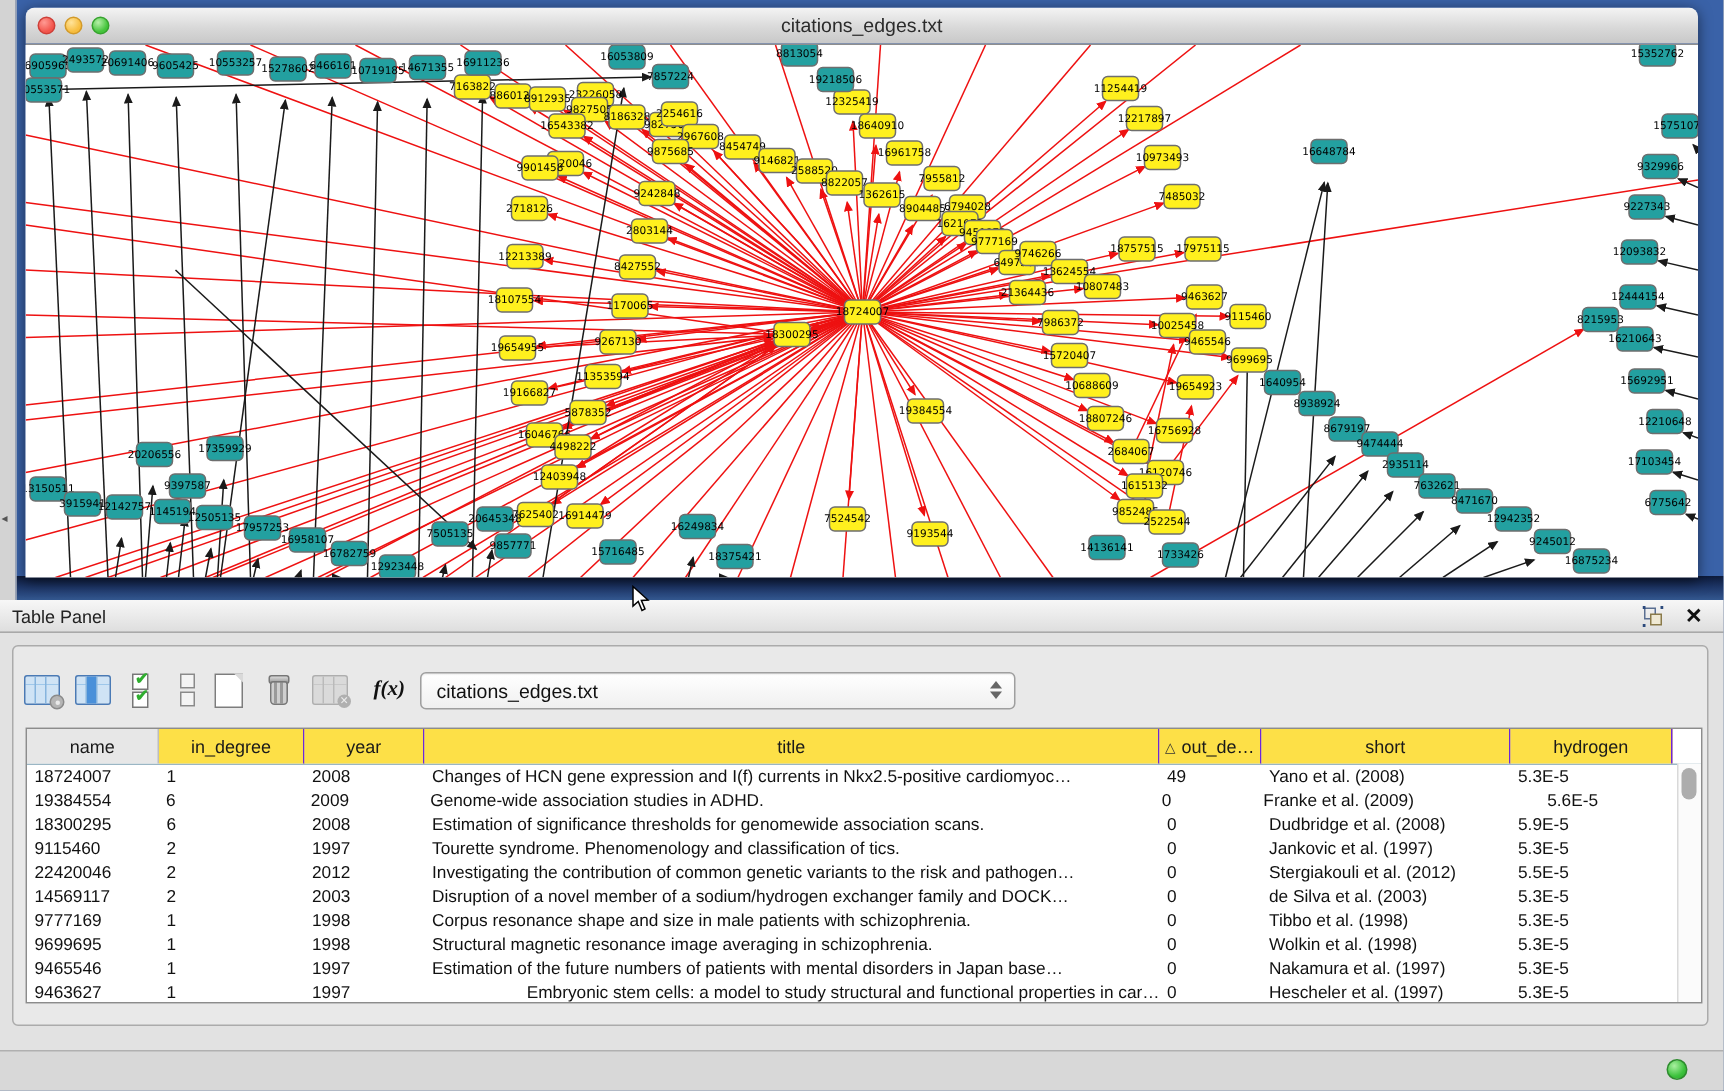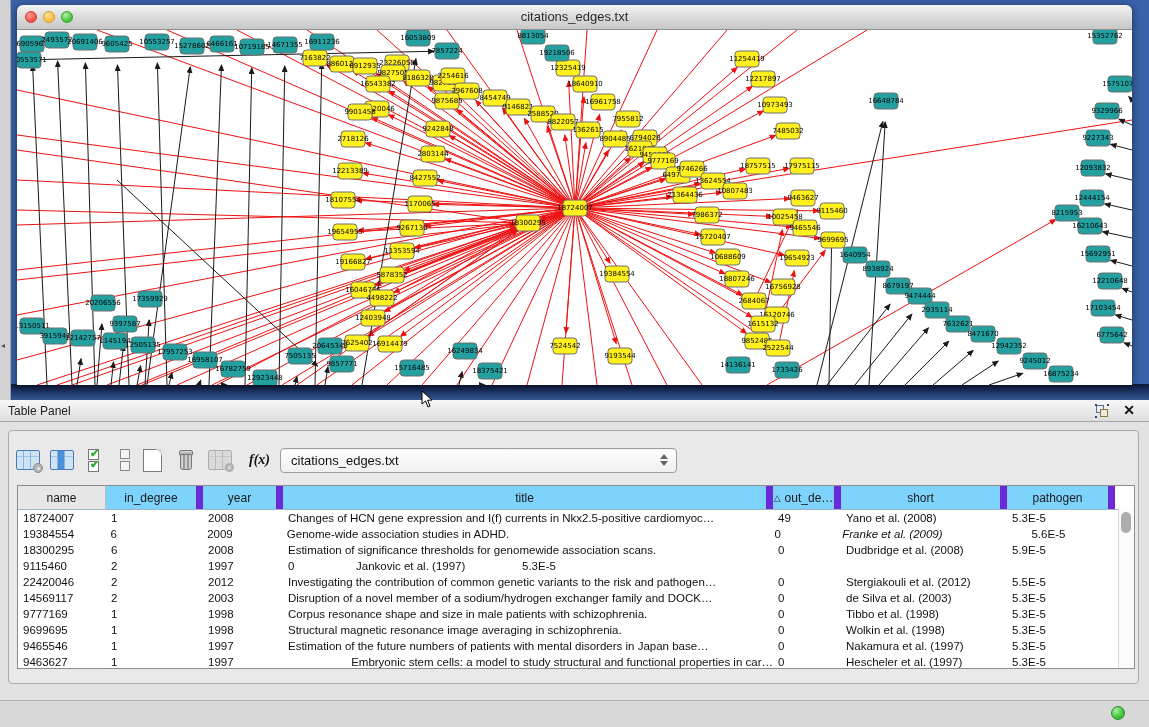--- a/index.html
+++ b/index.html
@@ -47,21 +47,21 @@
   .table-select .val{font-size:13px;color:#111;padding-left:10px;}
   .spinner{position:absolute;right:8px;top:4px;width:9px;height:14px;}
   .spinner:before,.spinner:after{content:"";position:absolute;left:1px;border-left:4px solid transparent;
       border-right:4px solid transparent;}
   .spinner:before{top:1px;border-bottom:5px solid #666;}
   .spinner:after{bottom:1px;border-top:5px solid #666;}
   
   .dtable{position:absolute;left:8px;top:54px;width:1118px;height:184px;background:#fff;
           border:1px solid #8c8c8c;box-sizing:border-box;overflow:hidden;}
   .thead{display:flex;height:23px;border-bottom:1px solid #9ab6c4;}
-  .th{background:#7dd3fc;border-right:7px solid #6d28d9;box-sizing:border-box;font-size:12px;color:#1a1a1a;
+  .th{background:#fde047;border-right:1px solid #6d28d9;box-sizing:border-box;font-size:12px;color:#1a1a1a;
       display:flex;align-items:center;justify-content:center;white-space:nowrap;overflow:hidden;}
   .th.gray{background:#e7e7e7;border-right:1px solid #bdbdbd;}
   .sortglyph{font-size:9px;margin-right:4px;color:#333;}
   .trow{display:flex;height:16px;align-items:center;}
   .td{font-size:11.5px;color:#111;padding-left:5px;box-sizing:border-box;white-space:nowrap;
       overflow:hidden;text-overflow:ellipsis;}
   .vscroll{position:absolute;right:0;top:23px;bottom:0;width:15px;background:#fbfbfb;
            border-left:1px solid #d9d9d9;}
   .vthumb{position:absolute;left:2px;top:3px;width:10px;height:21px;border-radius:5px;background:#adadad;}
   
@@ -942,55 +942,56 @@
             <span>title</span>
           </div>
           <div class="th" style="width: 68px;">
             <span class="sortglyph">△</span>
             <span>out_de…</span>
           </div>
           <div class="th" style="width: 166px;">
             <span>short</span>
           </div>
           <div class="th" style="width: 108px;">
-            <span>pathogen</span>
+            <span>hydrogen</span>
           </div>
         </div>
       <div id="tbody">
           <div class="trow">
             <div class="td" style="width: 88px;">18724007</div>
             <div class="td" style="width: 97px;">1</div>
             <div class="td" style="width: 80px;">2008</div>
             <div class="td" style="width: 490px;">Changes of HCN gene expression and I(f) currents in Nkx2.5-positive cardiomyoc…</div>
             <div class="td" style="width: 68px;">49</div>
             <div class="td" style="width: 166px;">Yano et al. (2008)</div>
             <div class="td" style="width: 108px;">5.3E-5</div>
           </div>
           <div class="trow">
             <div class="td" style="width: 88px;">19384554</div>
             <div class="td" style="width: 97px;">6</div>
             <div class="td" style="width: 80px;">2009</div>
             <div class="td" style="width: 490px;">Genome-wide association studies in ADHD.</div>
             <div class="td" style="width: 68px;">0</div>
-            <div class="td" style="width: 166px; font-style: italic;">Franke et al. (2009)</div>
+            <div class="td" style="width: 166px;">Franke et al. (2009)</div>
             <div class="td" style="width: 108px; margin-left: 24px;">5.6E-5</div>
           </div>
           <div class="trow">
             <div class="td" style="width: 88px;">18300295</div>
             <div class="td" style="width: 97px;">6</div>
             <div class="td" style="width: 80px;">2008</div>
             <div class="td" style="width: 490px;">Estimation of significance thresholds for genomewide association scans.</div>
             <div class="td" style="width: 68px;">0</div>
             <div class="td" style="width: 166px;">Dudbridge et al. (2008)</div>
             <div class="td" style="width: 108px;">5.9E-5</div>
           </div>
           <div class="trow">
             <div class="td" style="width: 88px;">9115460</div>
             <div class="td" style="width: 97px;">2</div>
             <div class="td" style="width: 80px;">1997</div>
+            <div class="td" style="width: 490px;">Tourette syndrome. Phenomenology and classification of tics.</div>
             <div class="td" style="width: 68px;">0</div>
             <div class="td" style="width: 166px;">Jankovic et al. (1997)</div>
             <div class="td" style="width: 108px;">5.3E-5</div>
           </div>
           <div class="trow">
             <div class="td" style="width: 88px;">22420046</div>
             <div class="td" style="width: 97px;">2</div>
             <div class="td" style="width: 80px;">2012</div>
             <div class="td" style="width: 490px;">Investigating the contribution of common genetic variants to the risk and pathogen…</div>
             <div class="td" style="width: 68px;">0</div>

